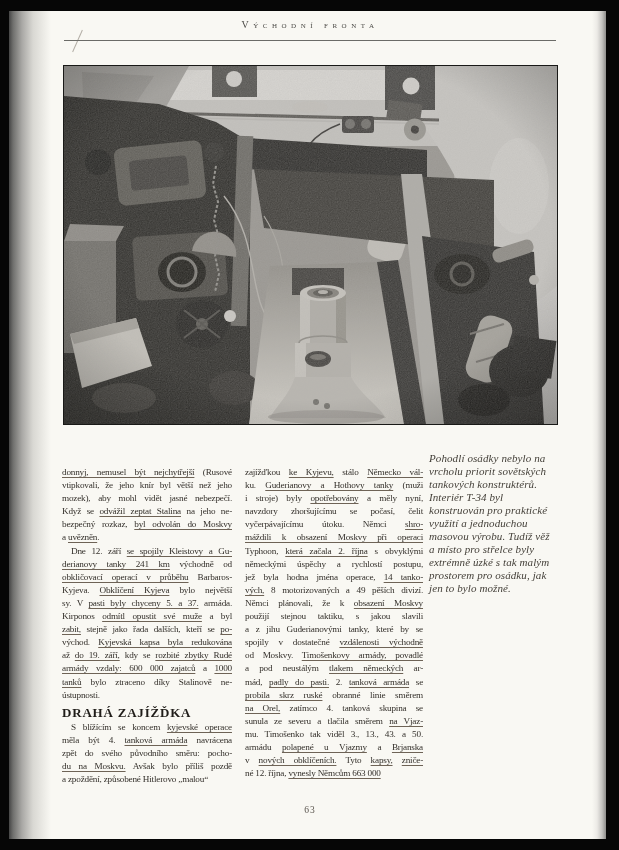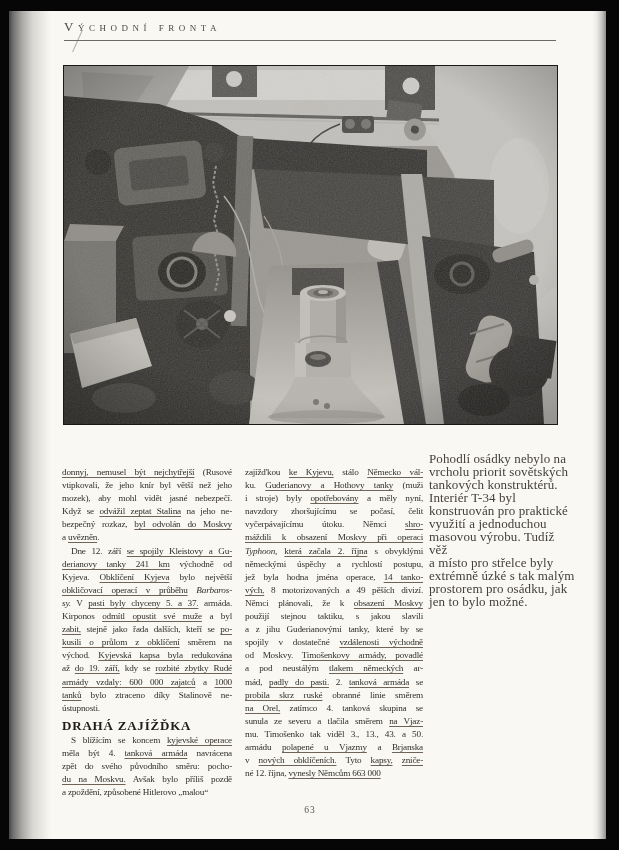--- a/index.html
+++ b/index.html
@@ -16,59 +16,59 @@
   .edge-left{
     position:absolute;left:0;top:0;width:42px;height:828px;pointer-events:none;
     background:linear-gradient(90deg,#454545 0px,#6f6f6d 4px,#a9a8a5 13px,#d9d8d3 24px,rgba(249,248,243,0) 42px);
   }
   
   .edge-right{
     position:absolute;right:0;top:0;width:14px;height:828px;pointer-events:none;
     background:linear-gradient(90deg,rgba(249,248,243,0) 0px,#eceae6 5px,#c4c3c0 10px,#8e8d8b 14px);
   }
   .running-head{
-    position:absolute;left:55px;top:8px;width:492px;text-align:left;
-    font-variant:small-caps;letter-spacing:4.5px;font-size:13px;color:#4b4a46;
+    position:absolute;left:55px;top:8px;width:492px;text-align:center;
+    font-variant:small-caps;letter-spacing:4.5px;font-size:10px;color:#4b4a46;
   }
   .pencil-mark{
     position:absolute;left:68px;top:18px;width:1px;height:24px;background:#b3aea6;
     transform:rotate(24deg);
   }
   .head-rule{
     position:absolute;left:55px;top:29px;width:492px;height:1px;background:#6b6b67;
   }
   .photo{
     position:absolute;left:55px;top:55px;width:493px;height:358px;
     outline:1px solid #191917;background:#97948f;display:block;
   }
   .col{
     position:absolute;top:455px;color:#34302b;
     font-size:9.2px;line-height:13.1px;letter-spacing:-0.2px;
   }
   .col1{left:53px;width:170px;}
   .col2{left:236px;width:178px;}
   .col3{
     left:420px;top:441px;width:146px;
-    font-size:13px;line-height:13px;letter-spacing:0.1px;color:#45413a;
+    font-size:11px;line-height:13px;letter-spacing:0.1px;color:#45413a;font-style:italic;
   }
   .line{text-align:justify;text-align-last:justify;white-space:normal;}
   .line.last{text-align-last:left;}
   .line.indent{text-indent:9px;}
   .cap-line{text-align:left;}
   .subhead{
     text-align:left;font-weight:bold;font-size:13px;letter-spacing:0.8px;
     color:#201d19;margin:4px 0 2px 0;
   }
   .ul{
     text-decoration:underline;
     text-decoration-color:#6e6356;
     text-decoration-thickness:1px;
     text-underline-offset:2px;
   }
-  .it{font-style:italic;}
+  .it{}
   .folio{
     position:absolute;left:55px;top:794px;width:492px;text-align:center;
     font-size:9.5px;color:#5a554e;letter-spacing:1px;
   }
 </style>
 </head>
 <body>
 
 <div class="page">
   <div class="edge-left"></div>
@@ -206,26 +206,25 @@
 
   <div class="col col1" id="col1">
       <div class="line"><span class="ul">donnyj, nemusel být nejchytřejší</span> (Rusové</div>
       <div class="line">vtipkovali, že jeho knír byl větší než jeho</div>
       <div class="line">mozek), aby mohl vidět jasné nebezpečí.</div>
       <div class="line">Když se <span class="ul">odvážil zeptat Stalina</span> na jeho ne-</div>
       <div class="line">bezpečný rozkaz, <span class="ul">byl odvolán do Moskvy</span></div>
       <div class="line last">a <span class="ul">uvězněn</span>.</div>
       <div class="line indent">Dne 12. září <span class="ul">se spojily Kleistovy a Gu-</span></div>
       <div class="line"><span class="ul">derianovy tanky 241 km</span> východně od</div>
+      <div class="line"><span class="ul">obkličovací operací v průběhu</span> <span class="it">Barbaros-</span></div>
       <div class="line">Kyjeva. <span class="ul">Obklíčení Kyjeva</span> bylo největší</div>
-      <div class="line"><span class="ul">obkličovací operací v průběhu</span> <span class="it">Barbaros-</span></div>
       <div class="line"><span class="it">sy.</span> V <span class="ul">pasti byly chyceny 5. a 37.</span> armáda.</div>
       <div class="line">Kirponos <span class="ul">odmítl opustit své muže</span> a byl</div>
       <div class="line"><span class="ul">zabit,</span> stejně jako řada dalších, kteří se <span class="ul">po-</span></div>
-      <div class="line"><span class="ul">kusili o průlom z obklíčení</span> směrem na</div>
       <div class="line">východ. <span class="ul">Kyjevská kapsa byla redukována</span></div>
       <div class="line">až <span class="ul">do 19. září,</span> kdy se <span class="ul">rozbité zbytky Rudé</span></div>
       <div class="line"><span class="ul">armády vzdaly: 600 000 zajatců</span> a <span class="ul">1000</span></div>
       <div class="line"><span class="ul">tanků</span> bylo ztraceno díky Stalinově ne-</div>
       <div class="line last">ústupnosti.</div>
       <div class="subhead">DRAHÁ ZAJÍŽĎKA</div>
       <div class="line indent">S blížícím se koncem <span class="ul">kyjevské operace</span></div>
       <div class="line">měla být 4. <span class="ul">tanková armáda</span> navrácena</div>
       <div class="line">zpět do svého původního směru: pocho-</div>
       <div class="line"><span class="ul">du na Moskvu.</span> Avšak bylo příliš pozdě</div>

